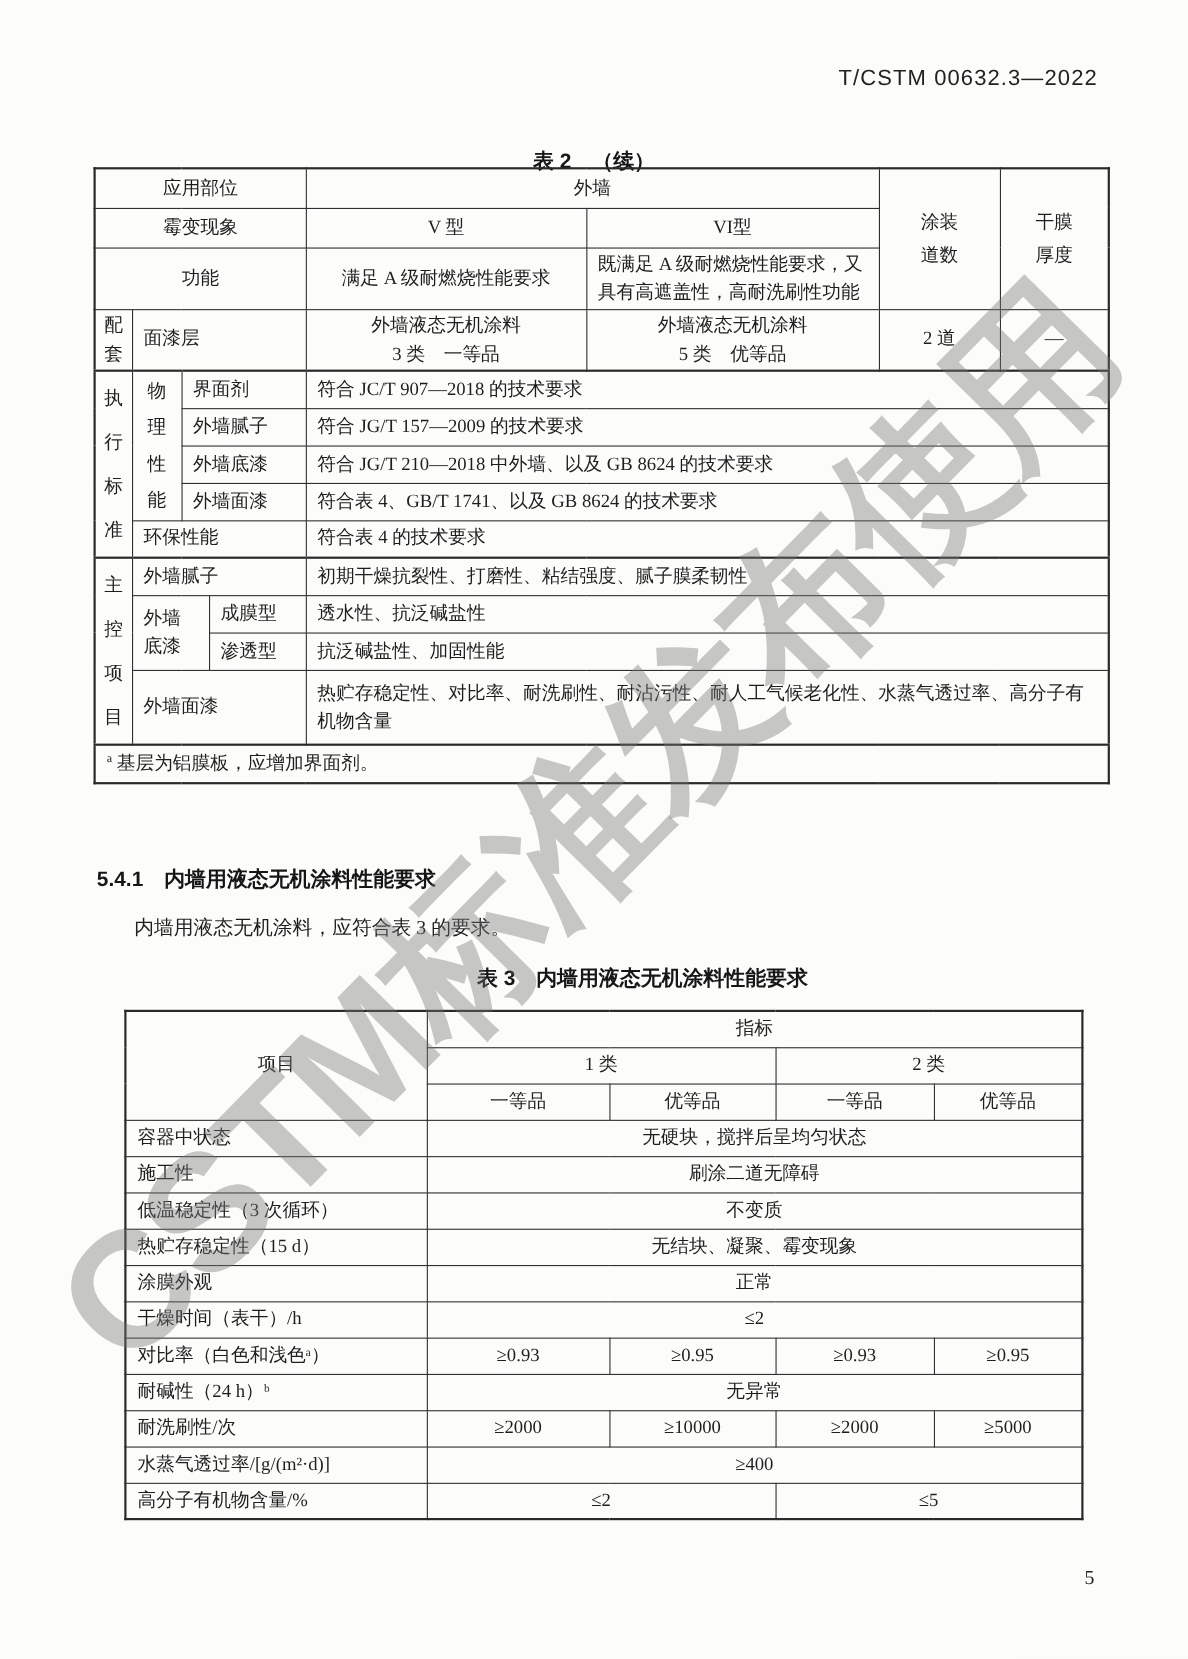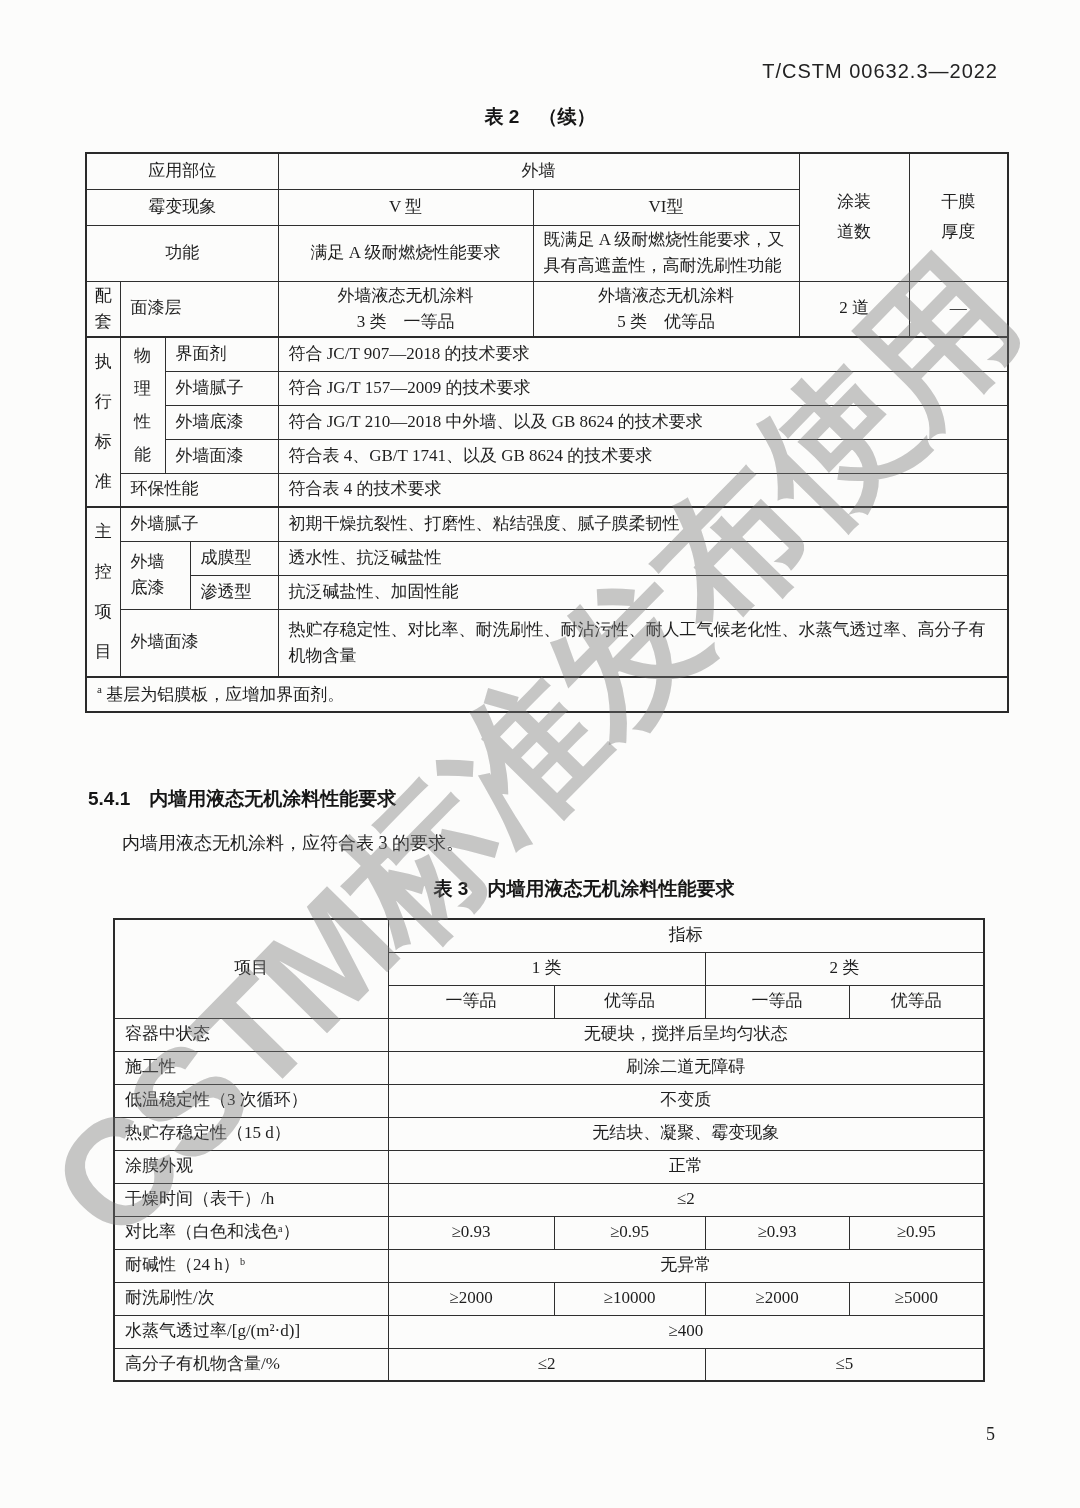--- a/index.html
+++ b/index.html
@@ -28,21 +28,21 @@
   .doc-ref {
     position:absolute; top:60px; right:82px;
     font-family:"Liberation Sans","DejaVu Sans",sans-serif;
     font-size:20px; letter-spacing:1px; color:#222;
   }
   .t2-title, .t3-title {
     position:absolute; left:0; width:100%; text-align:center;
     font-family:"Liberation Sans","DejaVu Sans",sans-serif;
     font-weight:700; font-size:19px; color:#161616;
   }
-  .t2-title { top:104px; }
+  .t2-title { top:134px; }
   .t3-title { top:876px;margin-left:44px; }
 
   table {
     position:absolute; border-collapse:collapse; table-layout:fixed;
     border:2px solid #2a2a2a;
   }
   td {
     border:1px solid #2f2f2f;
     font-size:17px; line-height:1.45;
     padding:0 6px; overflow:hidden;

